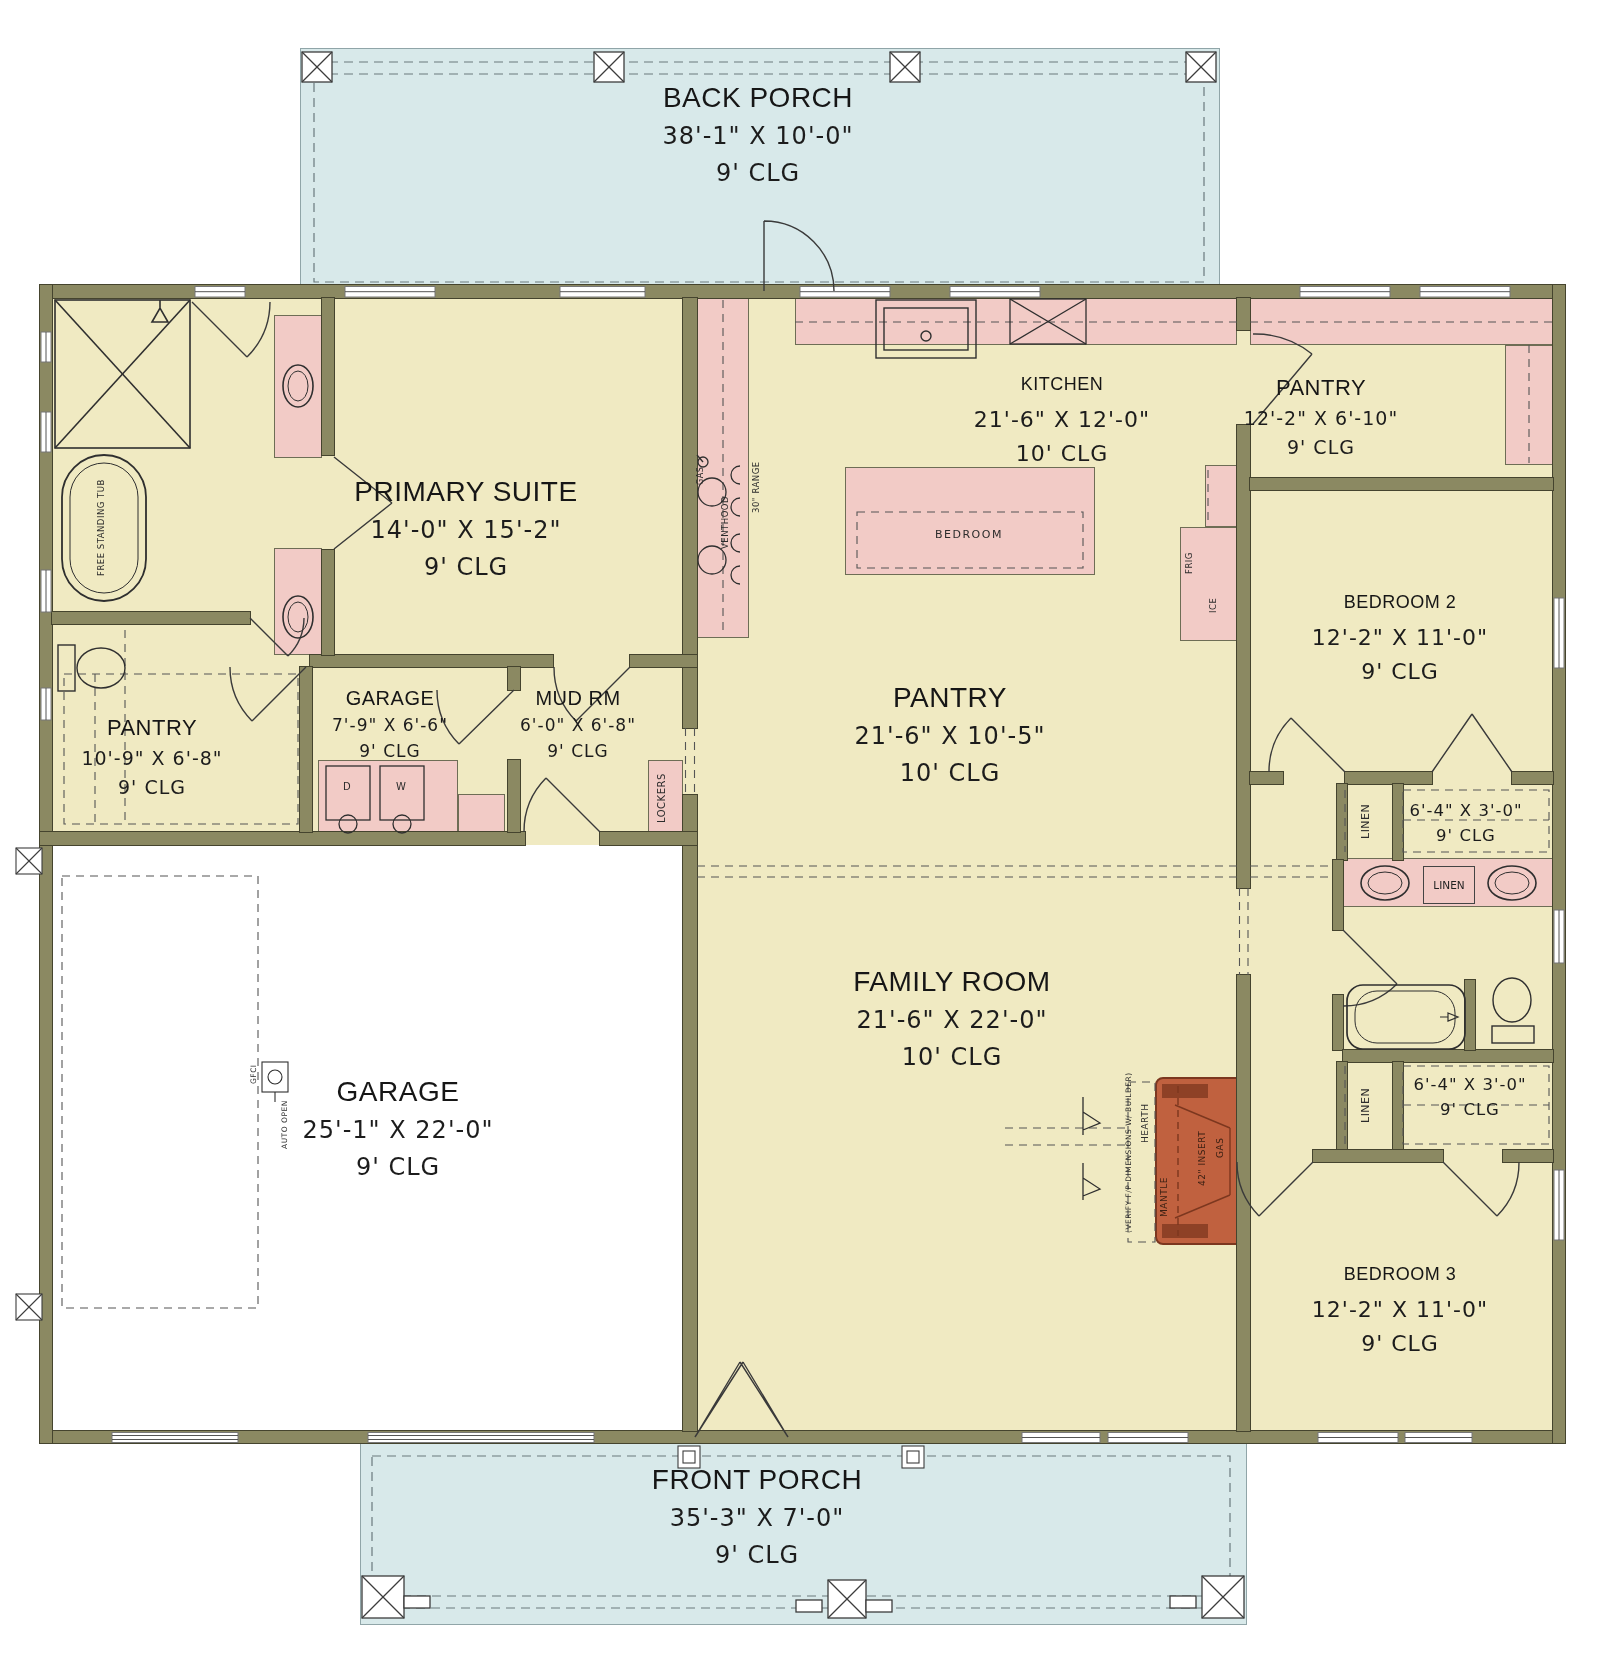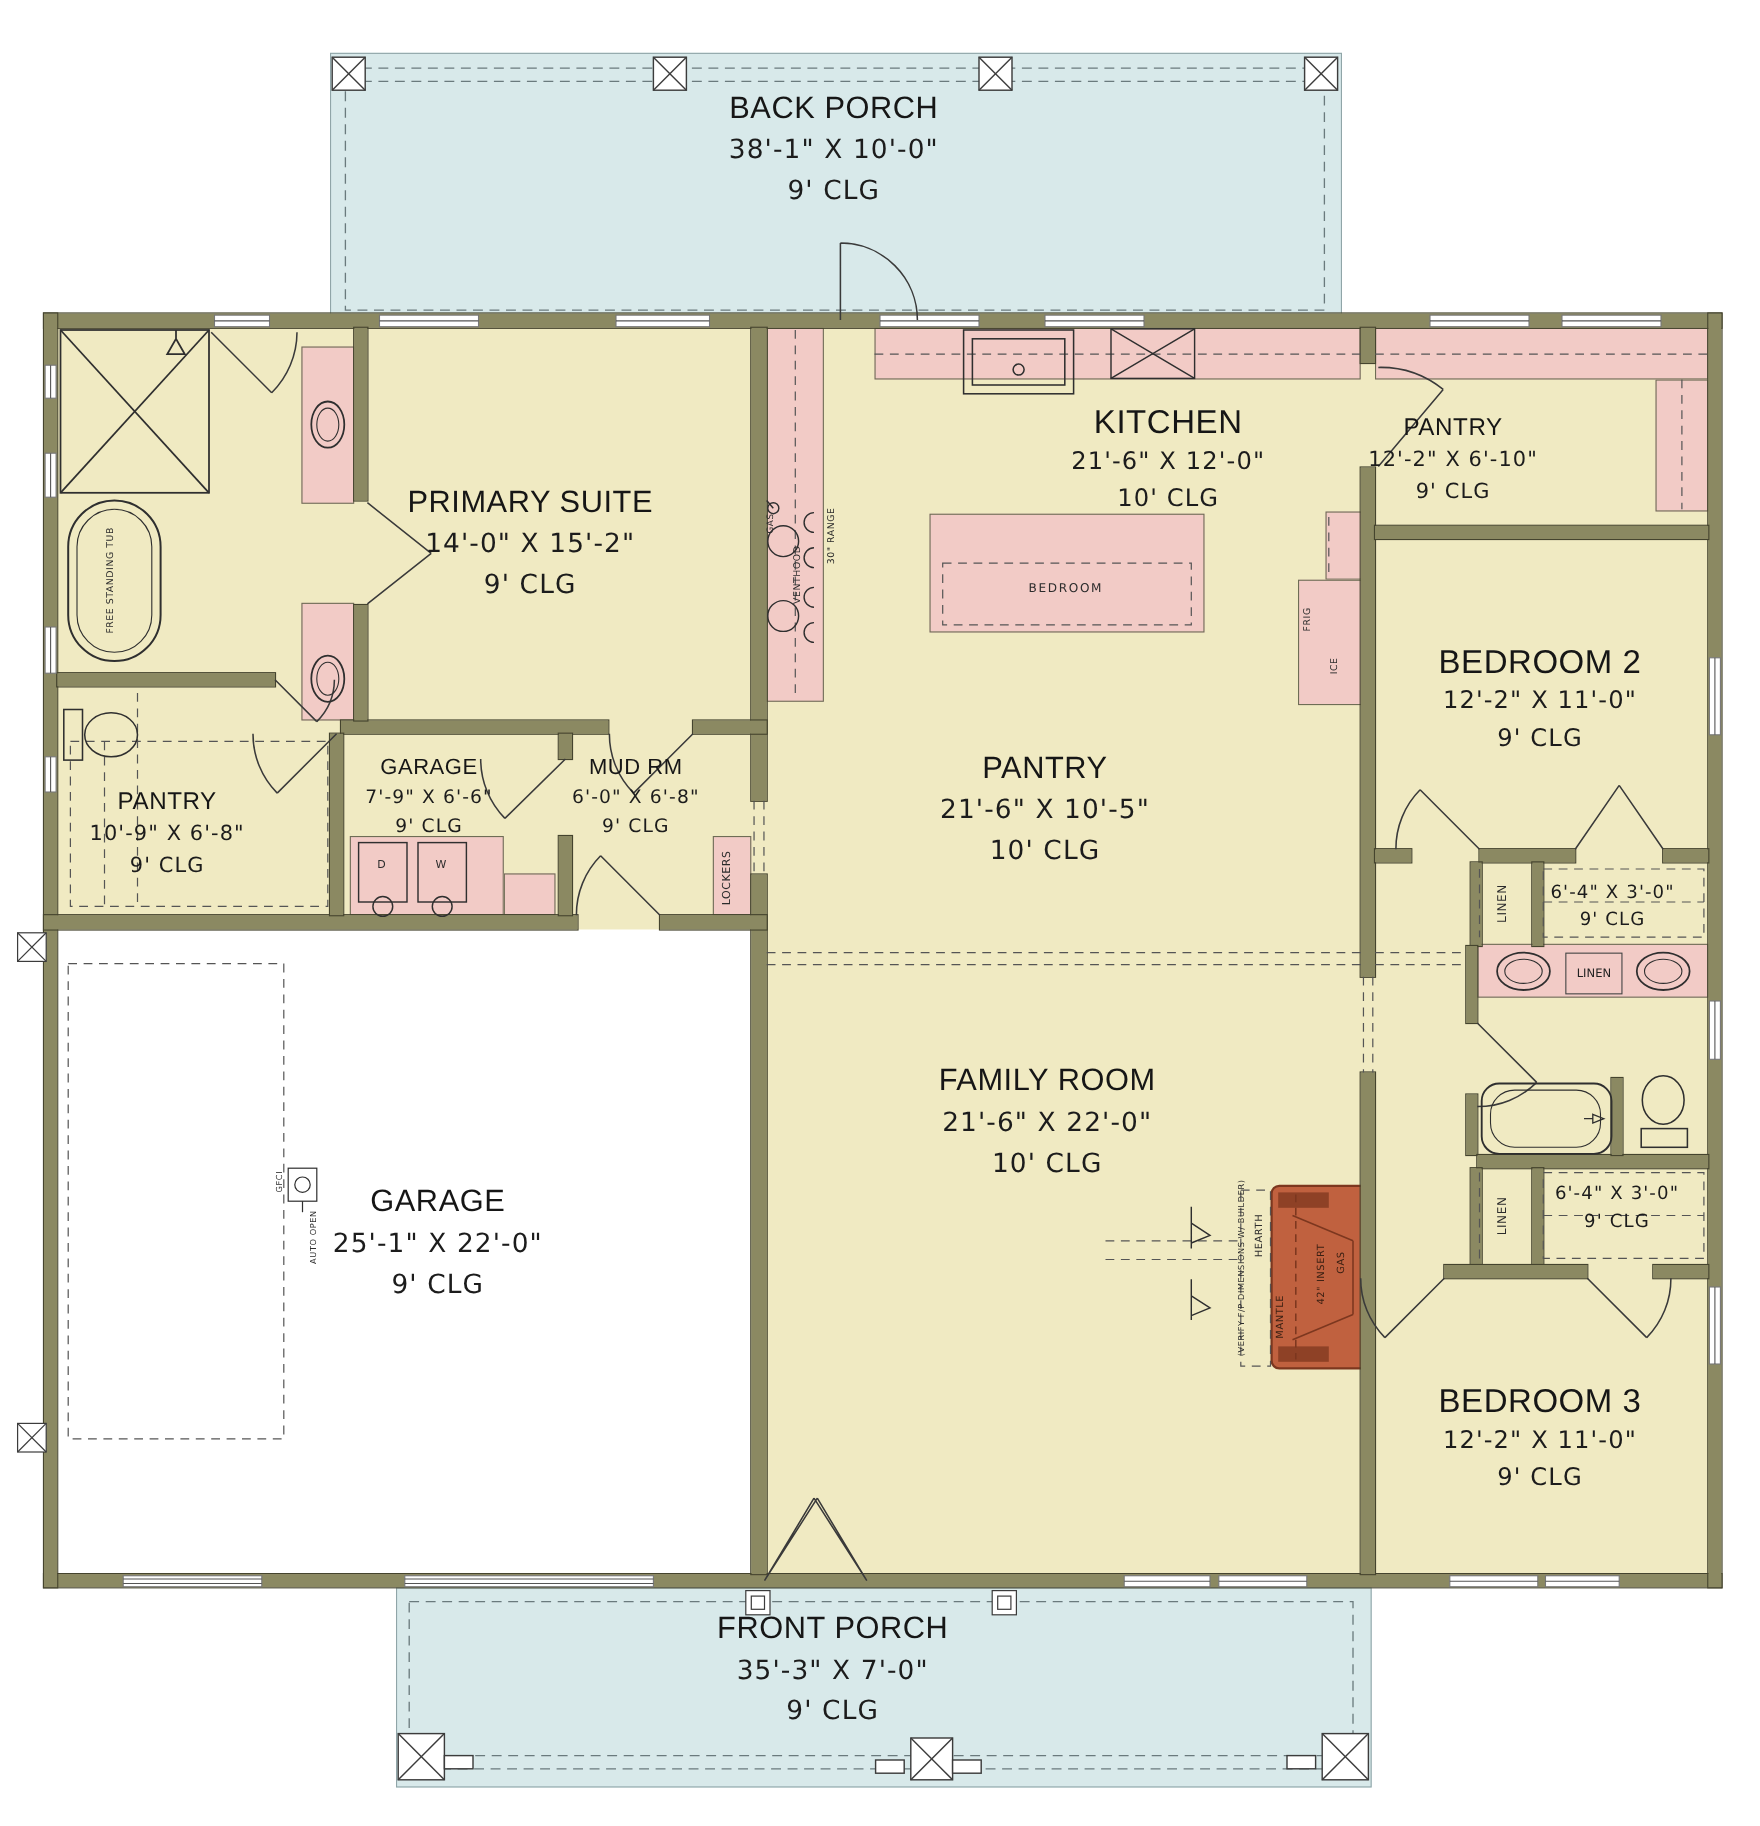--- a/index.html
+++ b/index.html
@@ -13,21 +13,21 @@
   .pk{position:absolute;background:#f2cbc6;border:1px solid #6e6d55;box-sizing:border-box;}
   .fp{position:absolute;background:#c0613f;border:2px solid #7c371f;box-sizing:border-box;border-radius:8px 0 0 8px;}
   .fpcorbel{position:absolute;background:#8e4126;}
   svg.lines{position:absolute;left:0;top:0;z-index:5;pointer-events:none;}
   .labels{position:absolute;left:0;top:0;width:100%;height:100%;z-index:6;pointer-events:none;}
   .rlabel{position:absolute;transform:translateX(-50%);text-align:center;white-space:nowrap;}
   .rname{font-weight:400;letter-spacing:.5px;}
   .rdims,.rclg{font-weight:400;font-family:"DejaVu Sans",sans-serif;letter-spacing:1px;color:#1c1c1c;}
   .sz-xl .rname{font-size:28px;line-height:40px;}
   .sz-xl .rdims,.sz-xl .rclg{font-size:24px;line-height:37px;}
-  .sz-lg .rname{font-size:30px;line-height:37px;}
+  .sz-lg .rname{font-size:18px;line-height:37px;}
   .sz-lg .rdims,.sz-lg .rclg{font-size:22px;line-height:34px;}
   .sz-md .rname{font-size:22px;line-height:32px;}
   .sz-md .rdims,.sz-md .rclg{font-size:19px;line-height:29px;}
   .sz-sm .rname{font-size:20px;line-height:28px;}
   .sz-sm .rdims,.sz-sm .rclg{font-size:17px;line-height:26px;}
   .sz-xs .rdims,.sz-xs .rclg{font-size:16.5px;line-height:25px;}
   .vt{position:absolute;writing-mode:vertical-rl;transform:rotate(180deg);
       font-family:"DejaVu Sans",sans-serif;color:#2c2c2c;letter-spacing:.5px;
       display:flex;align-items:center;justify-content:center;}
   .smlbl{position:absolute;font-family:"DejaVu Sans",sans-serif;color:#2c2c2c;}
@@ -354,21 +354,21 @@
 </svg>
 
 <div class="labels">
 
   <div class="rlabel sz-xl" style="left:758px;top:78px;">
     <div class="rname">BACK PORCH</div>
     <div class="rdims">38'-1" X 10'-0"</div>
     <div class="rclg">9' CLG</div>
   </div>
 
-  <div class="rlabel sz-xl" style="left:466px;top:436px;margin-left:16px;">
+  <div class="rlabel sz-xl" style="left:466px;top:472px;">
     <div class="rname">PRIMARY SUITE</div>
     <div class="rdims">14'-0" X 15'-2"</div>
     <div class="rclg">9' CLG</div>
   </div>
 
   <div class="rlabel sz-lg" style="left:1062px;top:366px;">
     <div class="rname">KITCHEN</div>
     <div class="rdims">21'-6" X 12'-0"</div>
     <div class="rclg">10' CLG</div>
   </div>

